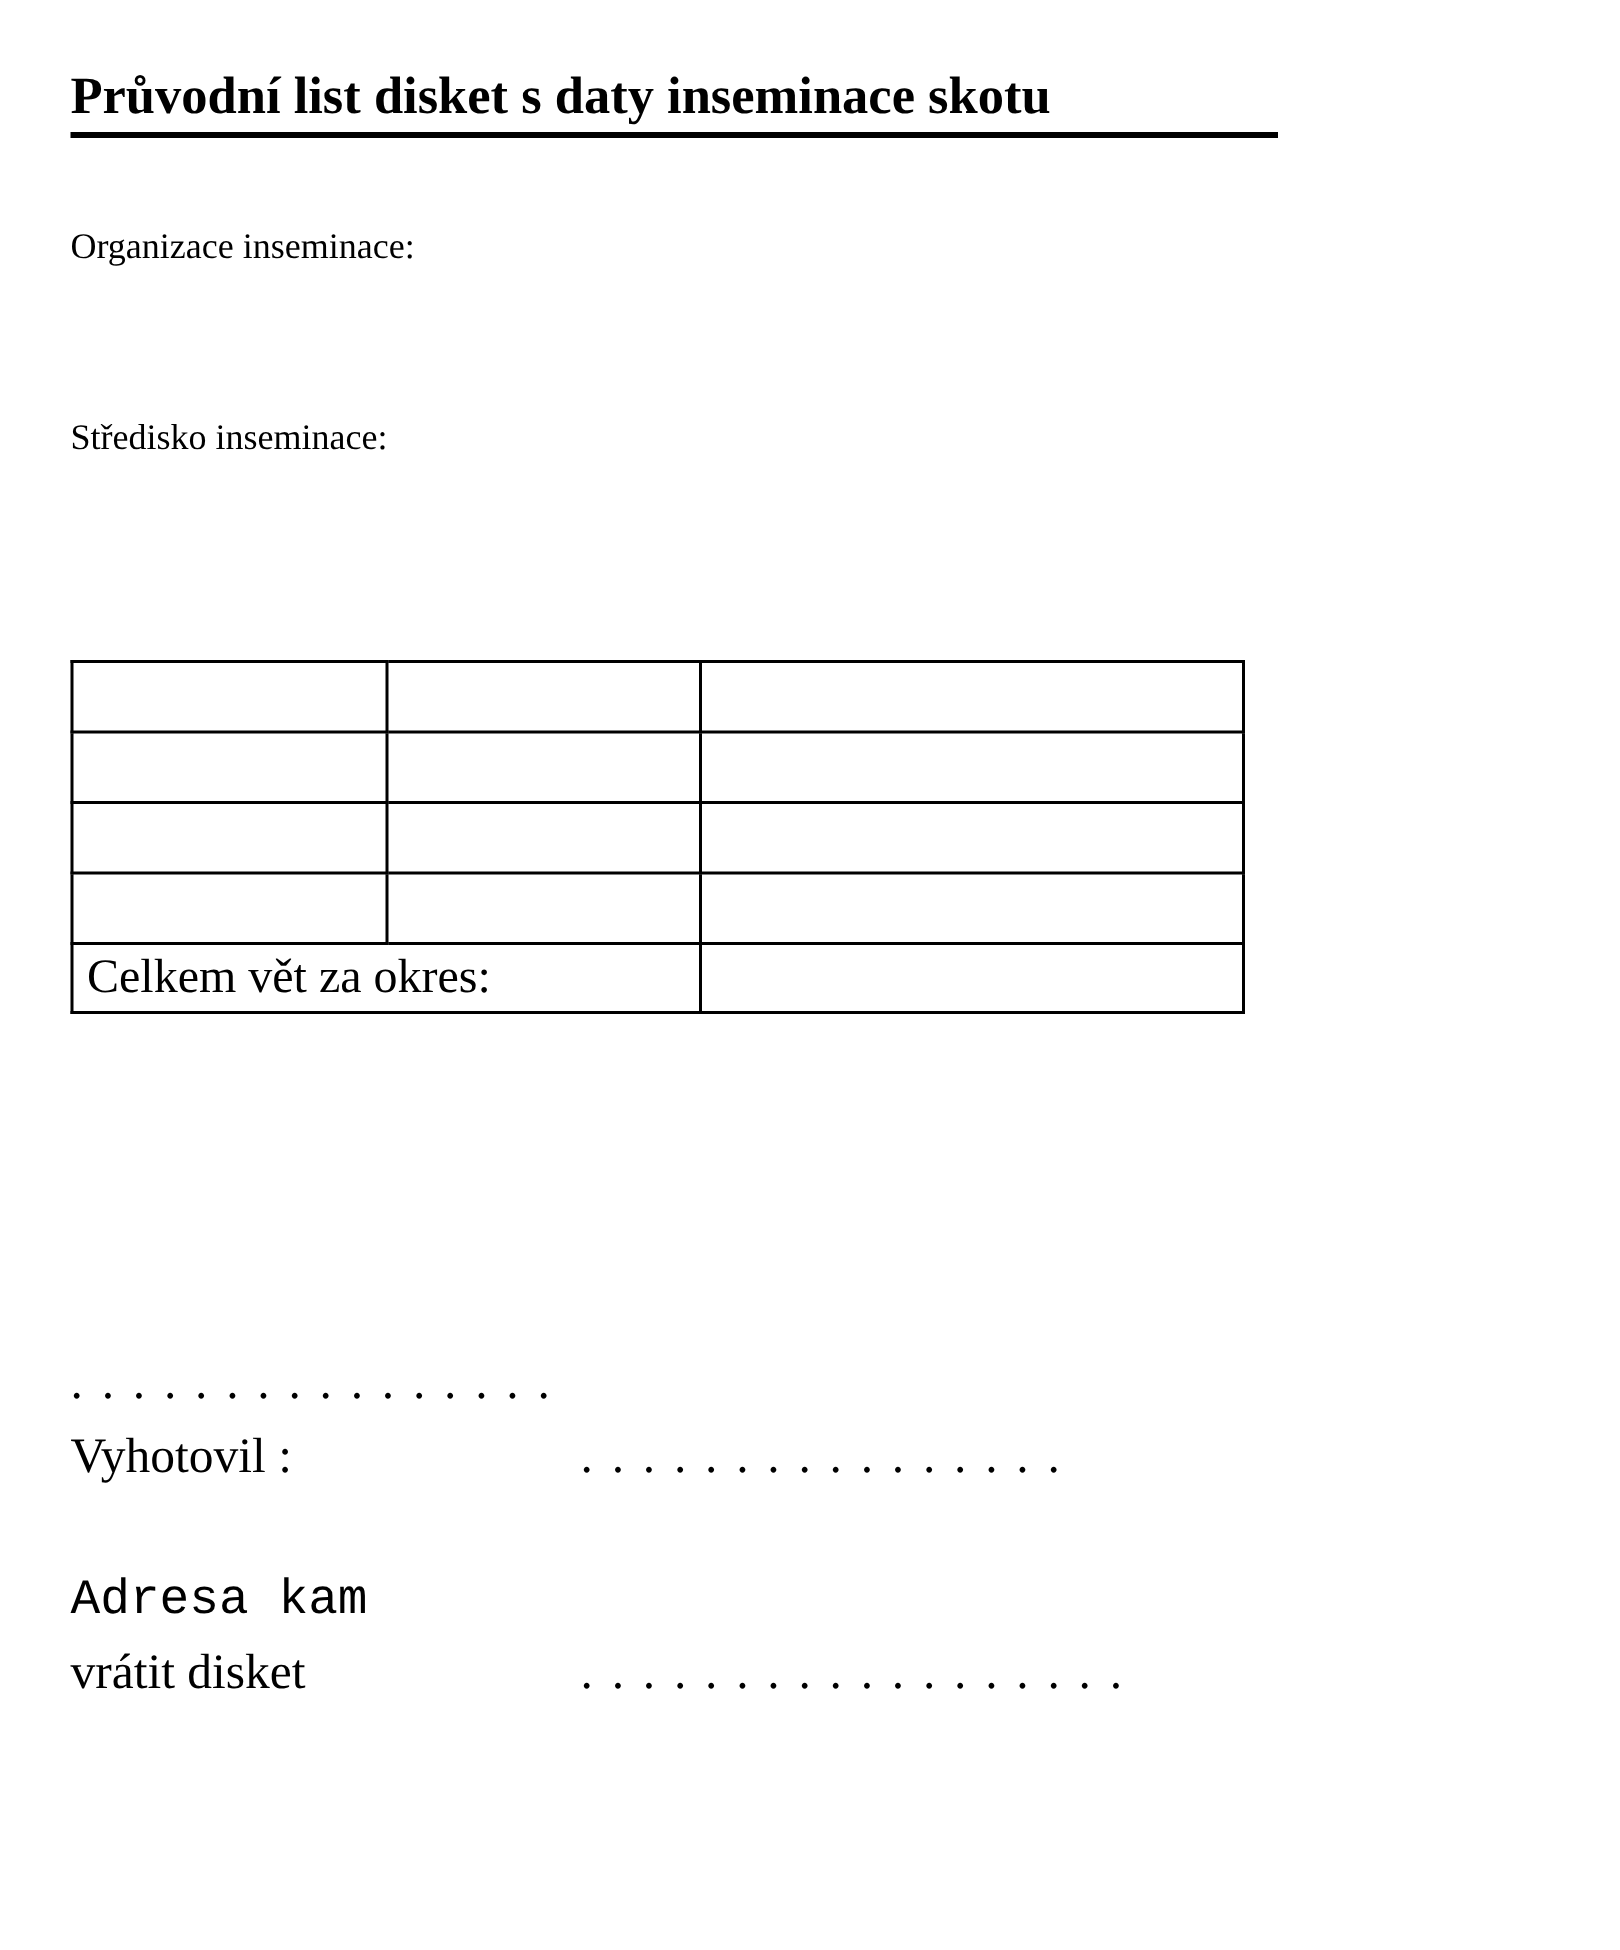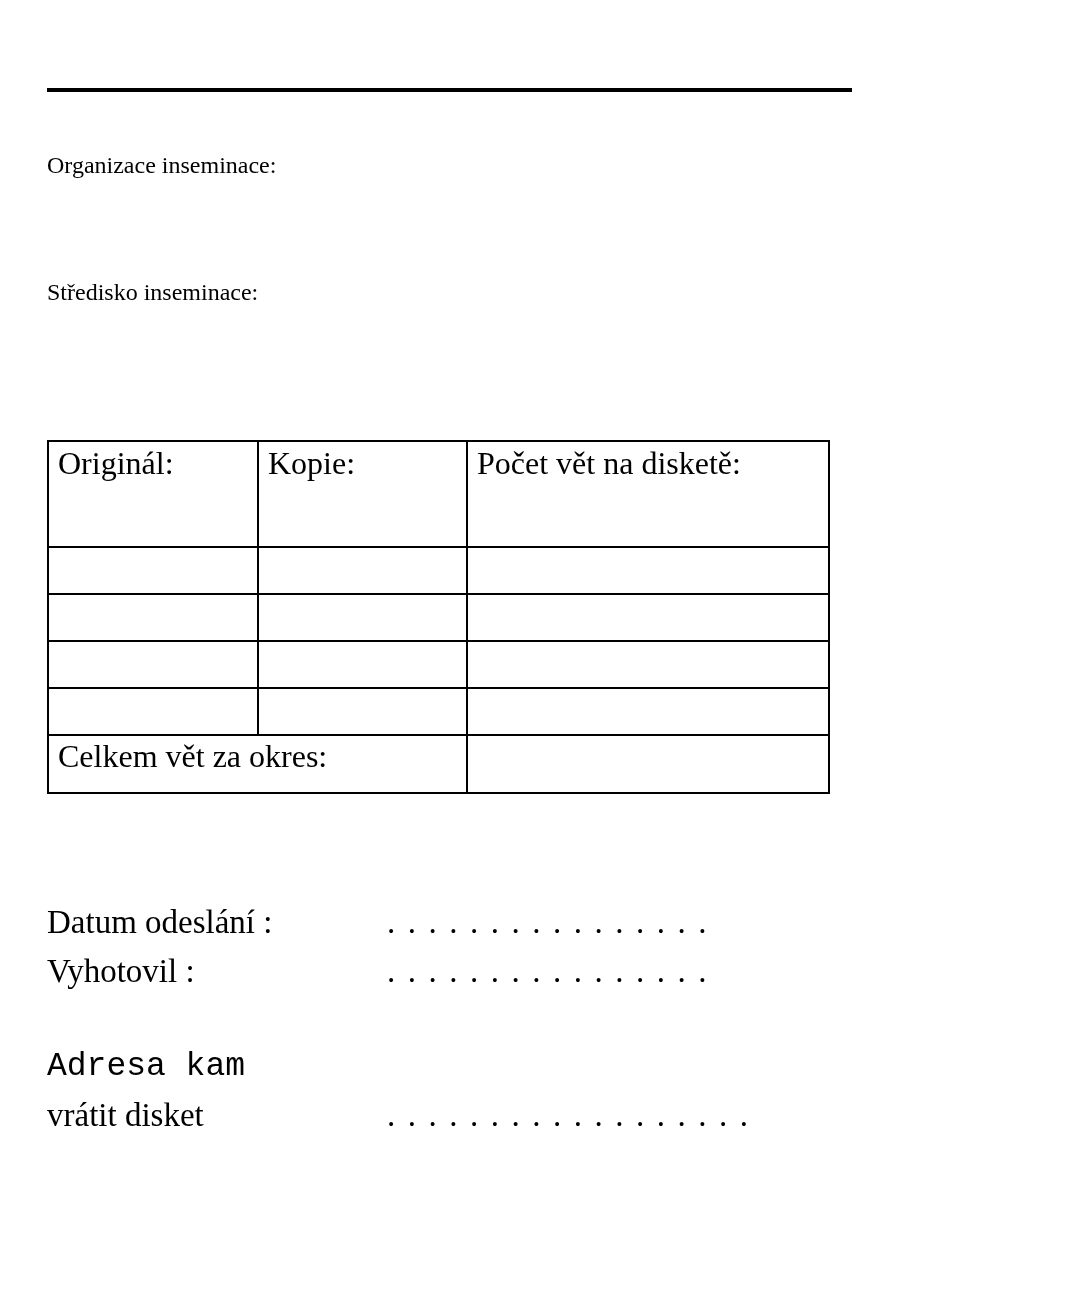--- a/index.html
+++ b/index.html
@@ -64,21 +64,21 @@
     line-height: 1.17;
     vertical-align: top;
     font-family: "Liberation Serif", "DejaVu Serif", serif;
   }
   .col-a { width: 210px; }
   .col-b { width: 209px; }
   .col-c { width: 362px; }
 
   .header-row td { height: 98px; }
   .data-row td { height: 45px; padding-top: 0; padding-bottom: 0; }
-  .total-row td { height: 42px; vertical-align: middle; padding-top: 0; padding-bottom: 14px; }
+  .total-row td { height: 42px; vertical-align: middle; padding-top: 0; padding-bottom: 2px; }
   .total-row .total-label { white-space: nowrap; }
 
   
   .field-block {
     position: absolute;
     left: 47px;
     font-size: 33px;
     line-height: 1.0;
     white-space: nowrap;
   }
@@ -106,38 +106,34 @@
 
   .field-row .lbl-w-a { width: 340px; }
   .field-row .lbl-w-b { width: 340px; }
   .field-row .lbl-w-c { width: 340px; }
 </style>
 </head>
 <body>
 
 <div class="page">
 
+  <div class="doc-title">Průvodní list disket s daty inseminace skotu</div>
   <div class="doc-title-rule"></div>
 
   <div class="intro-line l1">Organizace inseminace:</div>
 
   <div class="intro-line l2">Středisko inseminace:</div>
 
   <table class="form-table">
     <colgroup>
       <col class="col-a">
       <col class="col-b">
       <col class="col-c">
     </colgroup>
     <tbody>
-      <tr class="header-row">
-        <td>Originál:</td>
-        <td>Kopie:</td>
-        <td>Počet vět na disketě:</td>
-      </tr>
 
       <tr class="data-row">
         <td></td>
         <td></td>
         <td></td>
       </tr>
       <tr class="data-row">
         <td></td>
         <td></td>
         <td></td>
@@ -156,21 +152,20 @@
       <tr class="total-row">
         <td class="total-label" colspan="2">Celkem vět za okres:</td>
         <td></td>
       </tr>
     </tbody>
   </table>
 
   <div class="field-block">
 
     <div class="field-row row-datum">
-      <span class="field-label lbl-w-a">Datum odeslání :</span>
       <span class="dots">................</span>
     </div>
 
     <div class="field-row row-vyhot">
       <span class="field-label lbl-w-b">Vyhotovil :</span>
       <span class="dots">................</span>
     </div>
 
     <div class="field-row row-adresa1">
       <span class="field-label lbl-w-c">Adresa kam</span>

